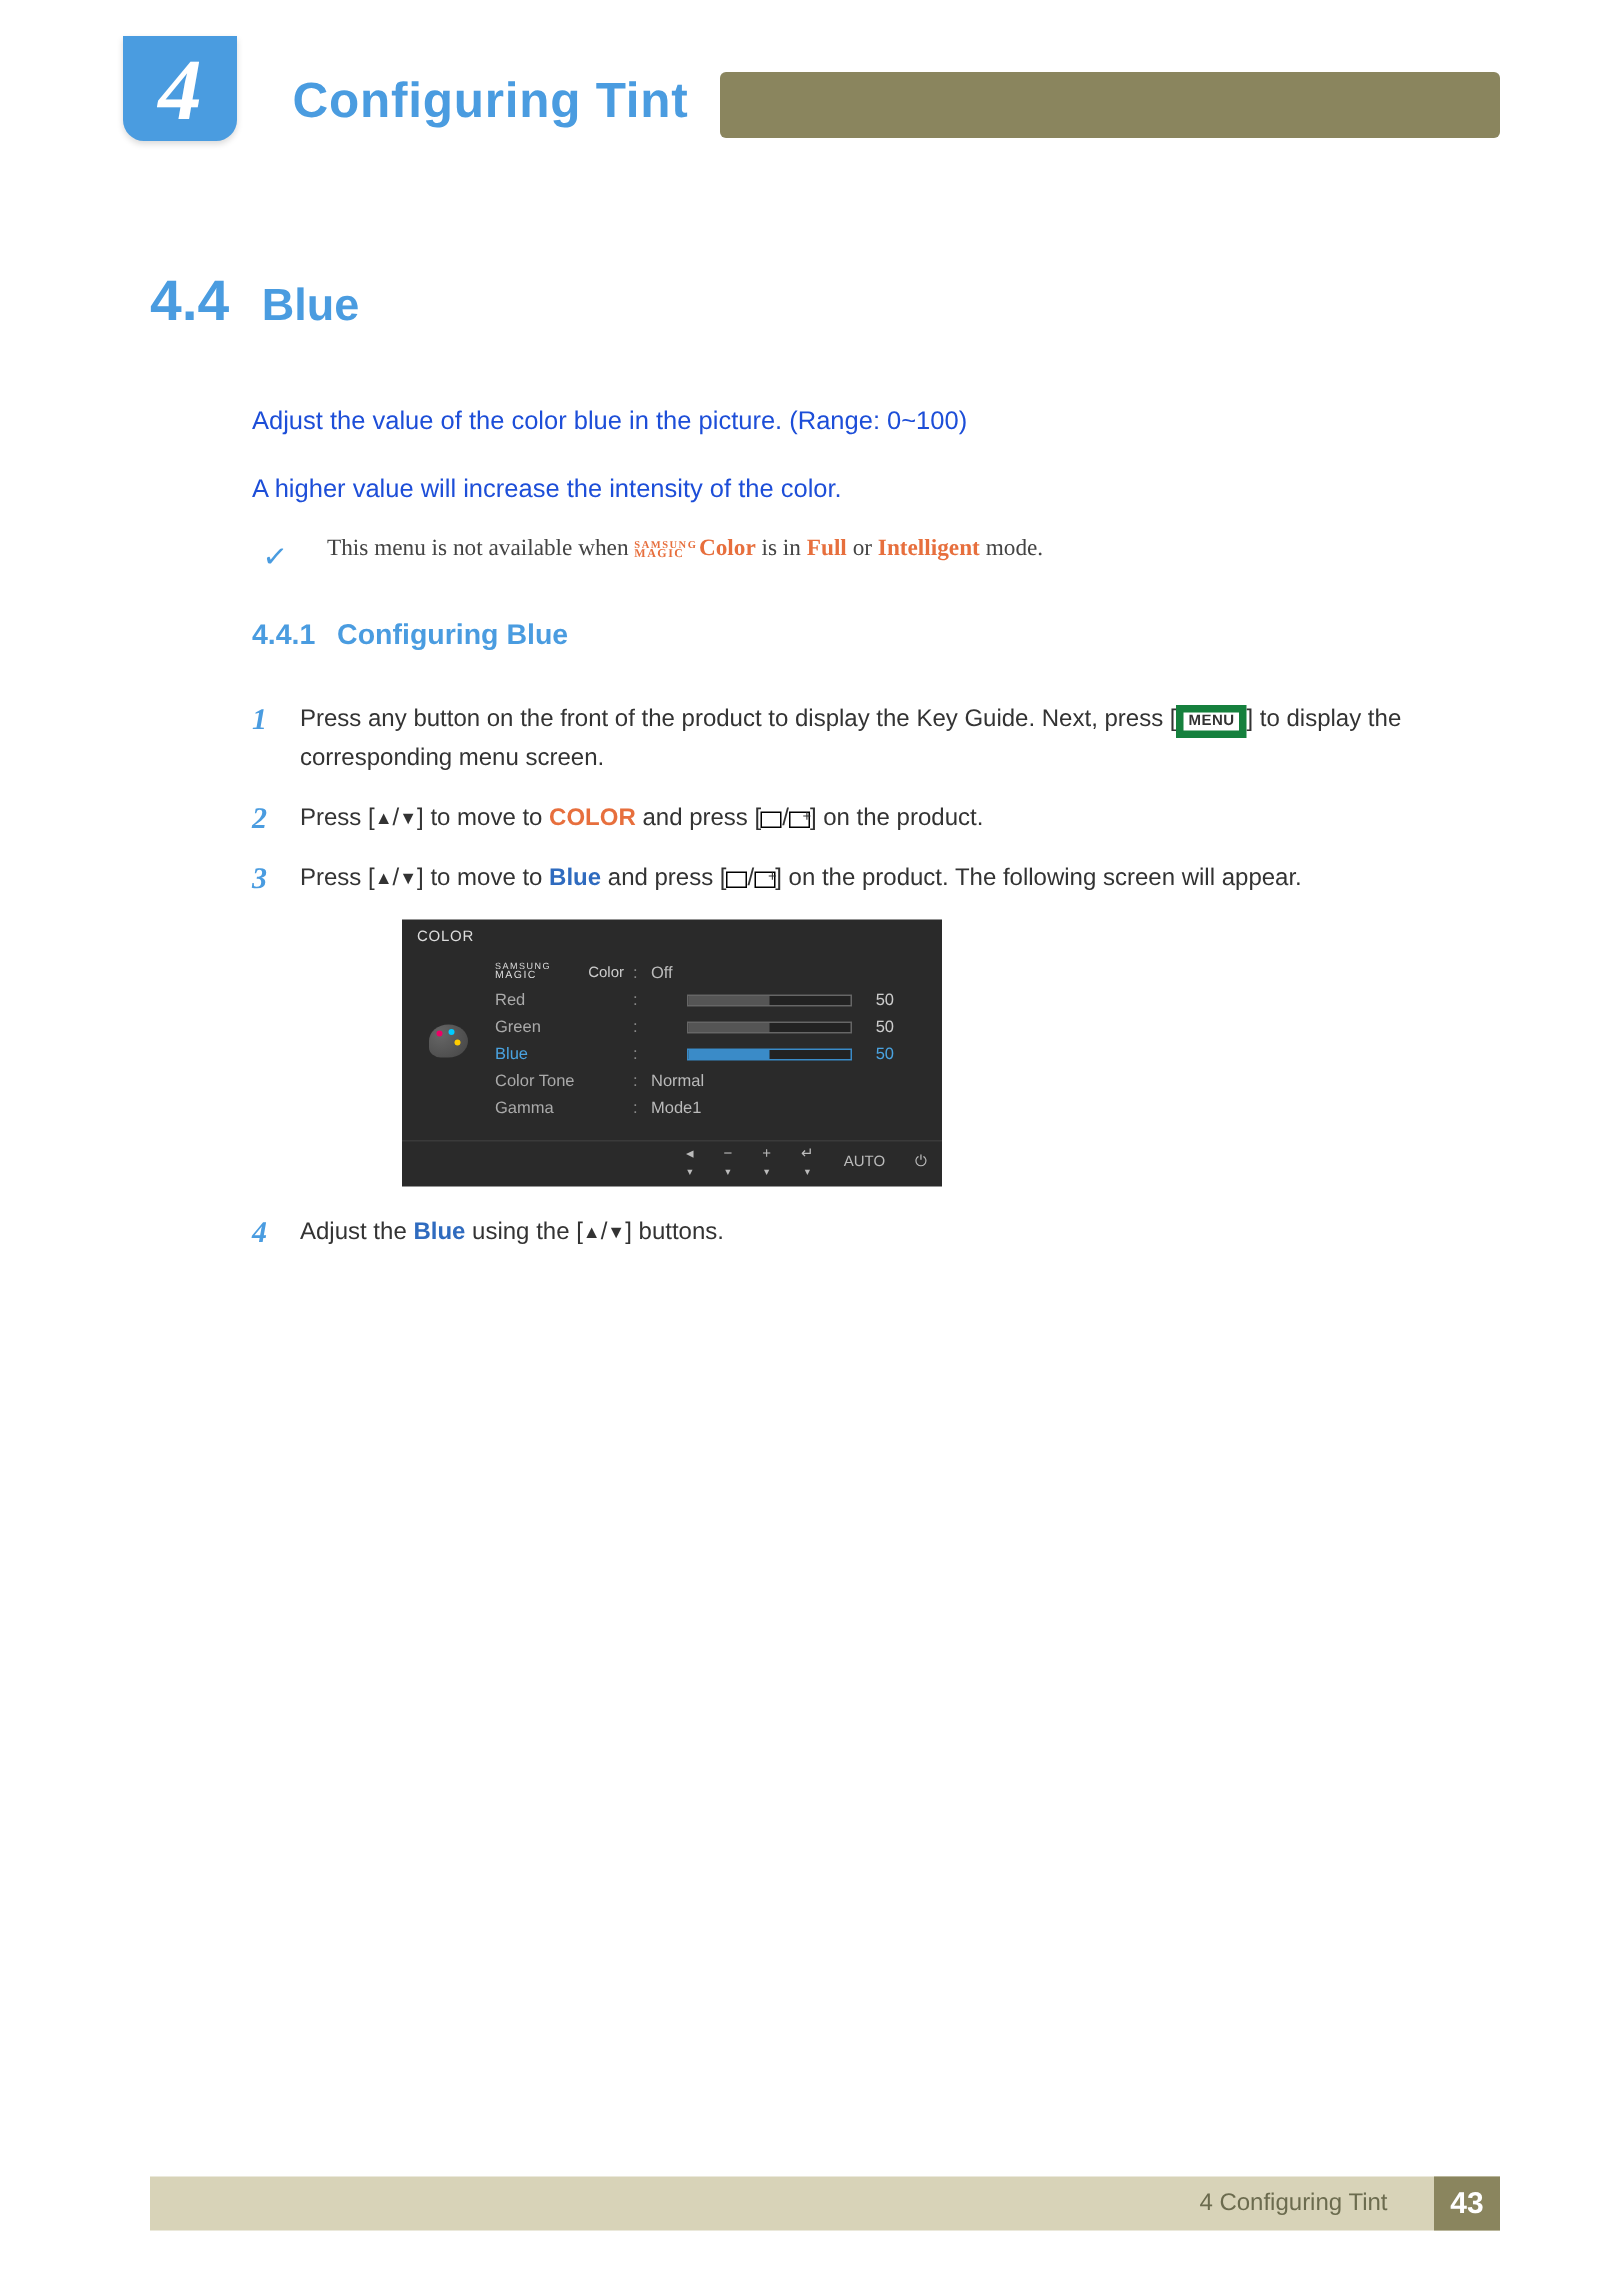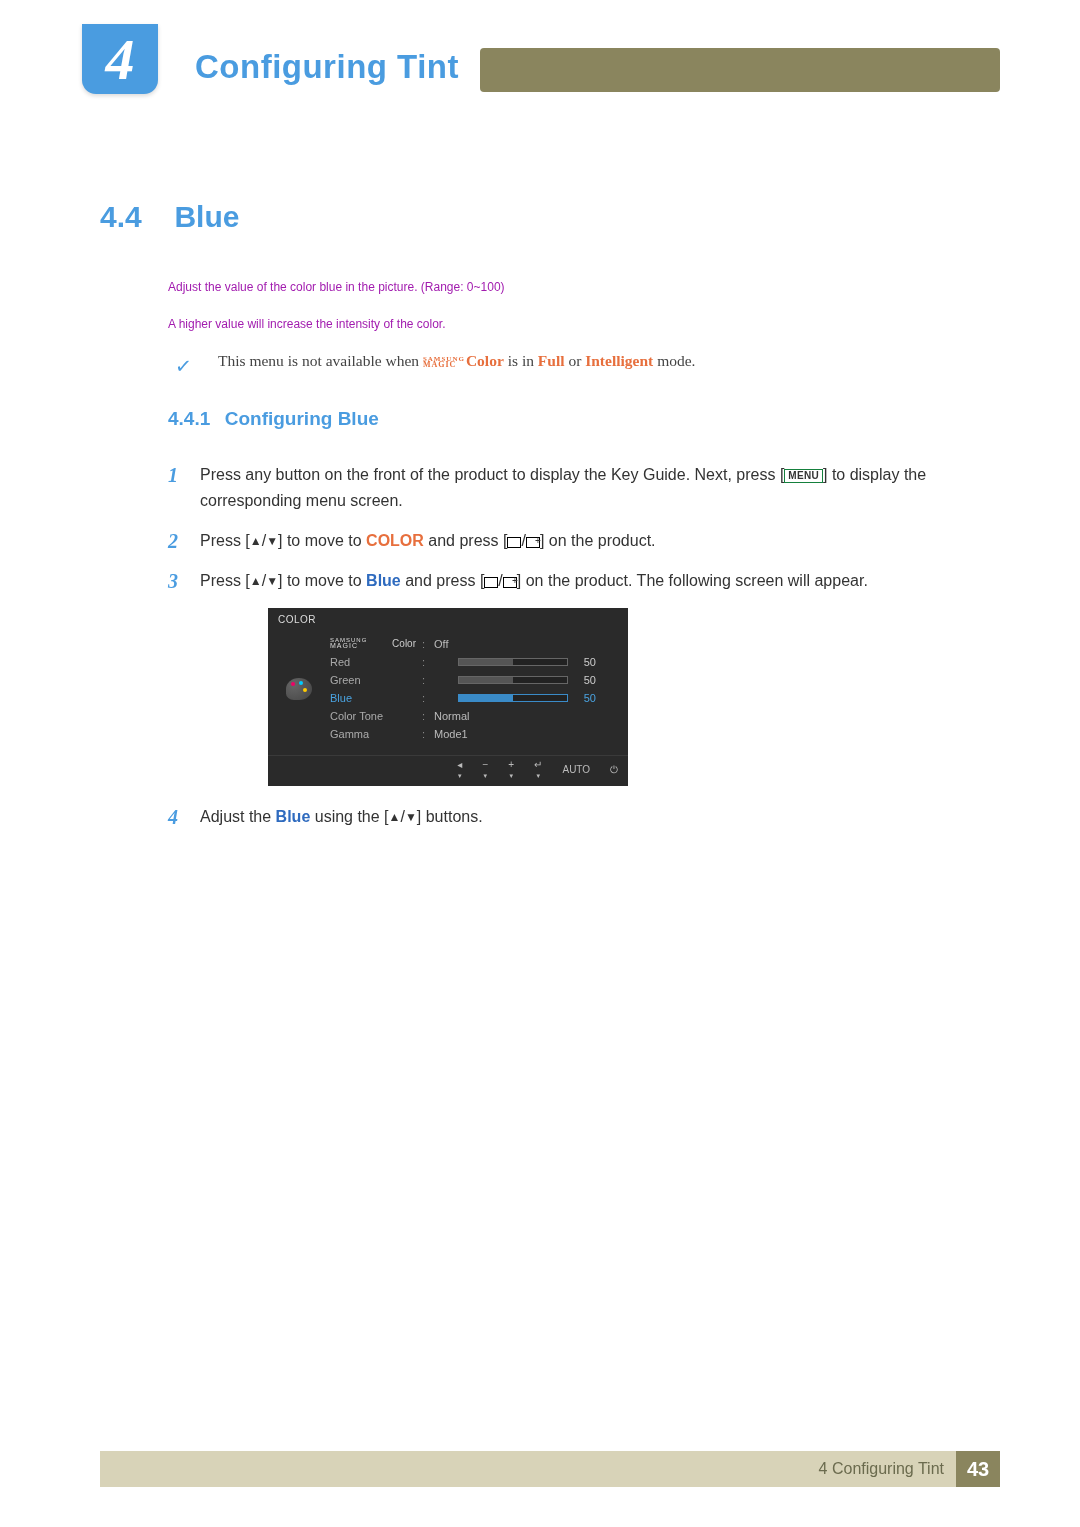--- a/index.html
+++ b/index.html
@@ -62,39 +62,38 @@
   
   .content {
     position: absolute;
     top: 180px;
     left: 100px;
     right: 100px;
   }
 
   .sec-head { margin-bottom: 44px; }
   .sec-num {
-    font-size: 30px;
+    font-size: 38px;
     color: #4a9ce0;
     font-weight: bold;
     display: inline-block;
     width: 70px;
-    margin-top: 20px;
   }
   .sec-title {
     font-size: 30px;
     color: #4a9ce0;
     font-weight: bold;
   }
 
   .para {
     margin-left: 68px;
-    font-size: 12px;
+    font-size: 17px;
     line-height: 1.6;
     margin-bottom: 18px;
-    color: #a21caf;
+    color: #1d4ed8;
   }
 
   .note-row {
     margin-left: 68px;
     display: flex;
     align-items: flex-start;
     gap: 20px;
     margin-bottom: 28px;
     margin-top: 10px;
   }
@@ -164,21 +163,21 @@
     flex-shrink: 0;
     line-height: 1.3;
   }
   .step-text {
     font-size: 16px;
     line-height: 1.6;
     color: #333;
   }
   .menu-btn {
     display: inline-block;
-    border: 1px solid #15803d;
+    border: 5px solid #15803d;
     font-size: 10px;
     font-weight: bold;
     padding: 1px 3px;
     line-height: 1;
     vertical-align: 1px;
     letter-spacing: 0.3px;
   }
   .tri { font-size: 12px; vertical-align: 1px; }
   .rect-plus {
     display:inline-block;vertical-align:-2px;width:14px;height:11px;border:1.5px solid #000;position:relative;
@@ -249,21 +248,21 @@
   }
   .osd-foot .g{display:flex;flex-direction:column;align-items:center;gap:2px;}
   .osd-foot .sym{font-size:10px;line-height:1;}
   .osd-foot .dn{font-size:7px;}
 
   
   .footer-bar {
     position:absolute;
     left:100px;right:80px;bottom:40px;height:36px;
     background:#d8d3b8;
-    display:flex;align-items:center;justify-content:flex-end;
+    display:flex;align-items:center;justify-content:flex-end;gap:19px;
   }
   .footer-text{
     font-size:16px;color:#6b6b4e;margin-right:0;
   }
   .page-box{
     background:#8a855e;color:#fff;width:44px;height:36px;
     display:flex;align-items:center;justify-content:center;
     font-size:20px;font-weight:bold;margin-left:12px;
   }
 </style>

